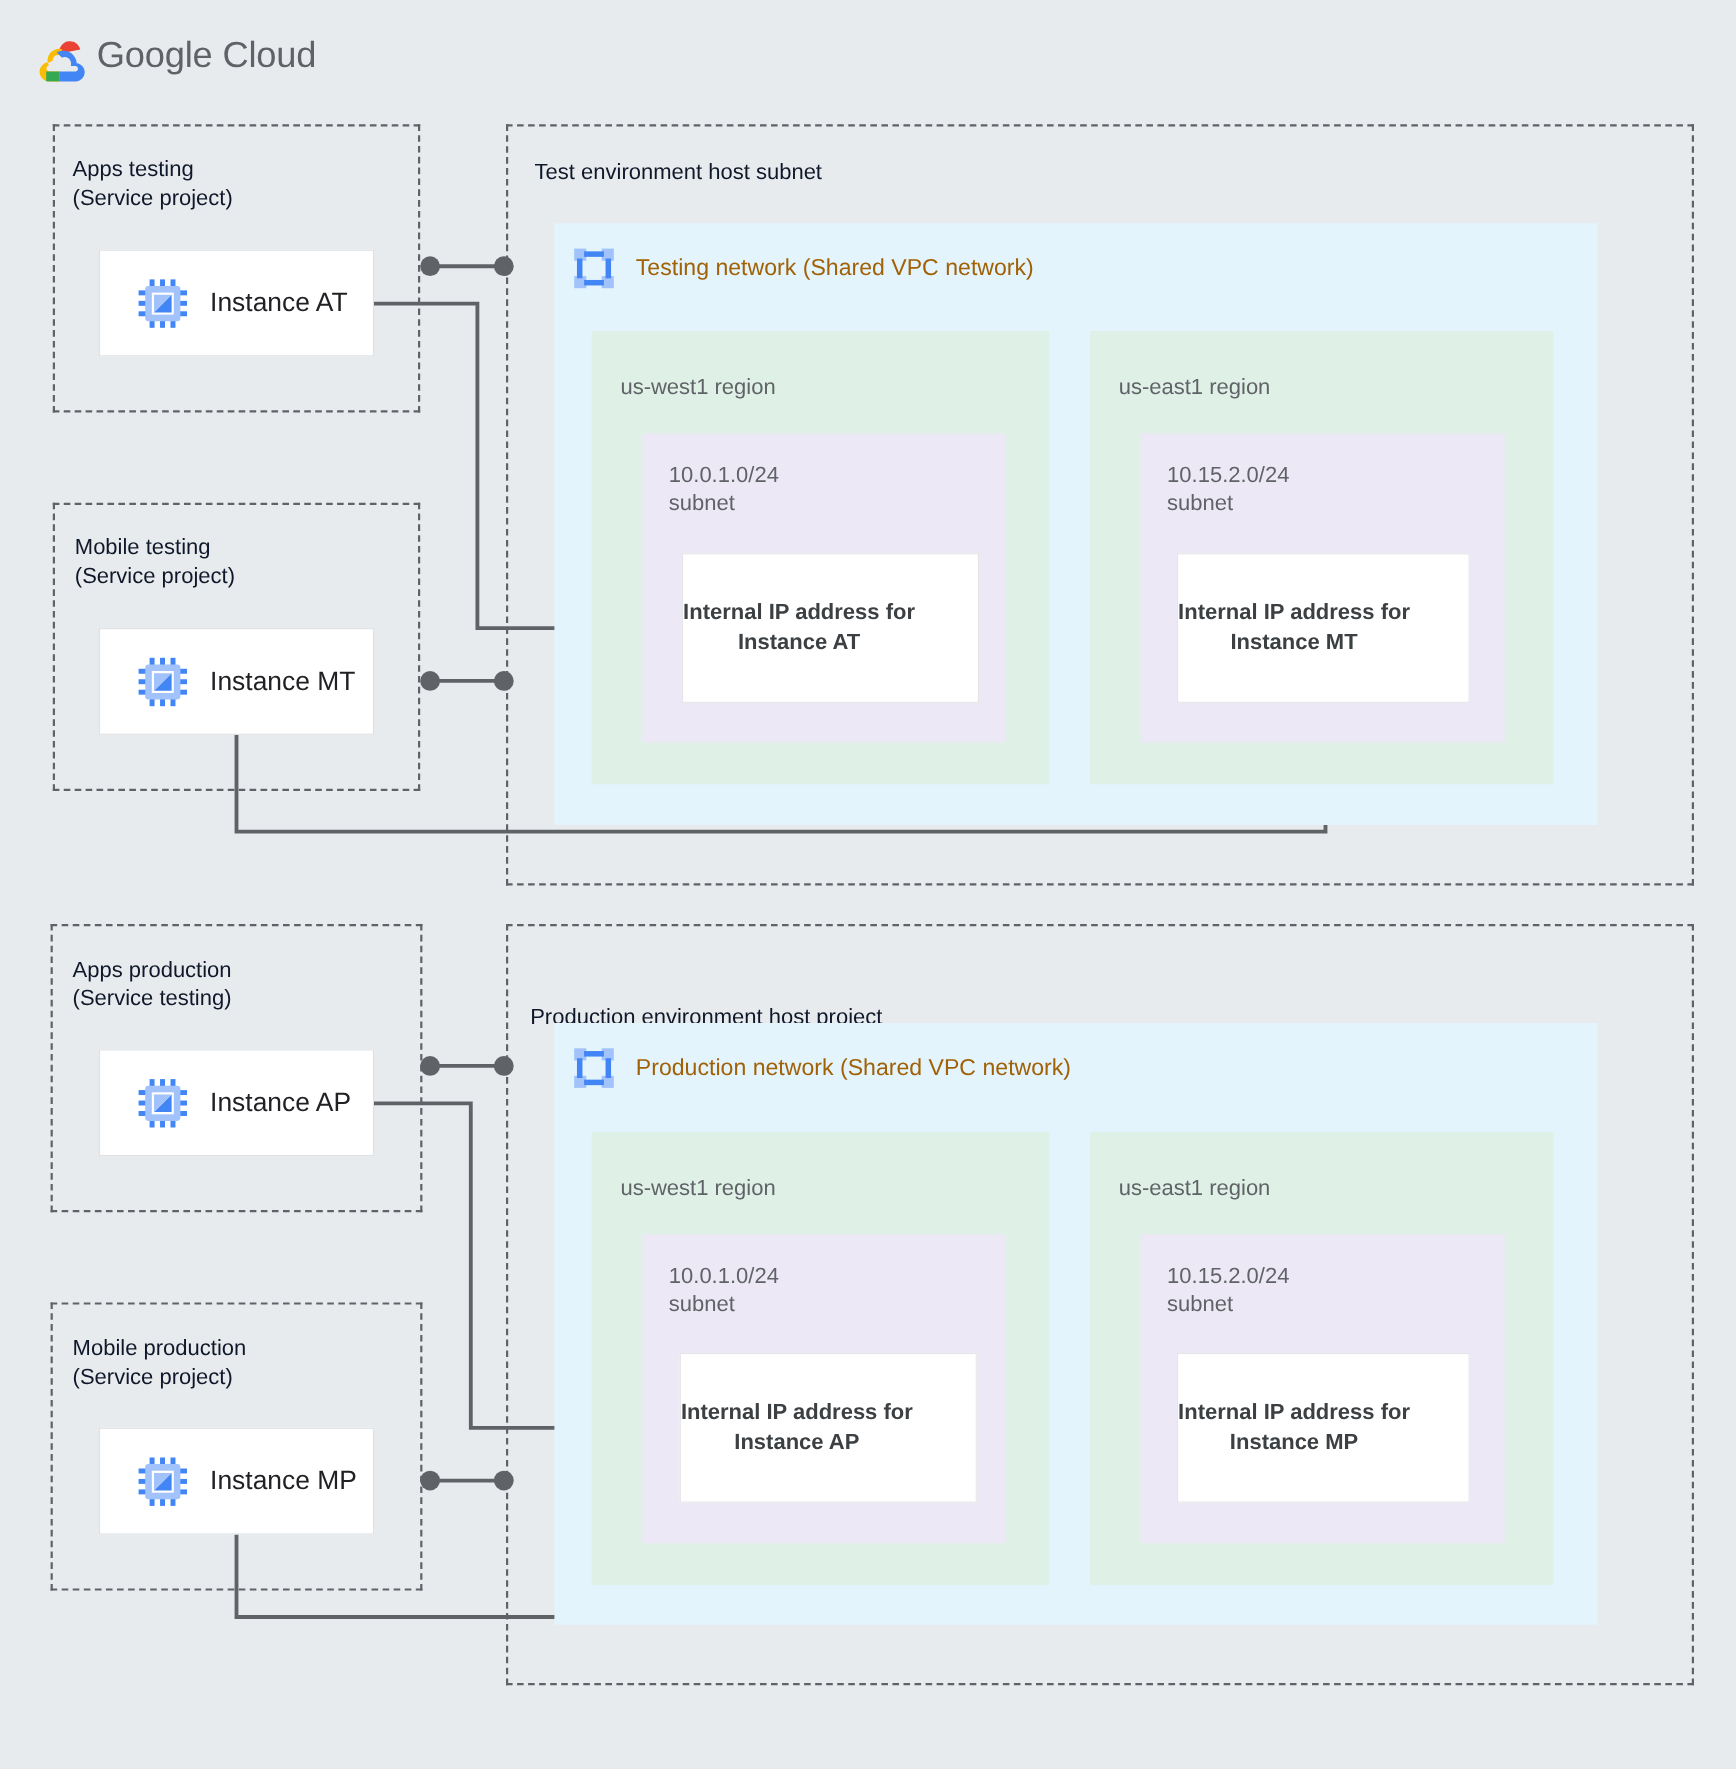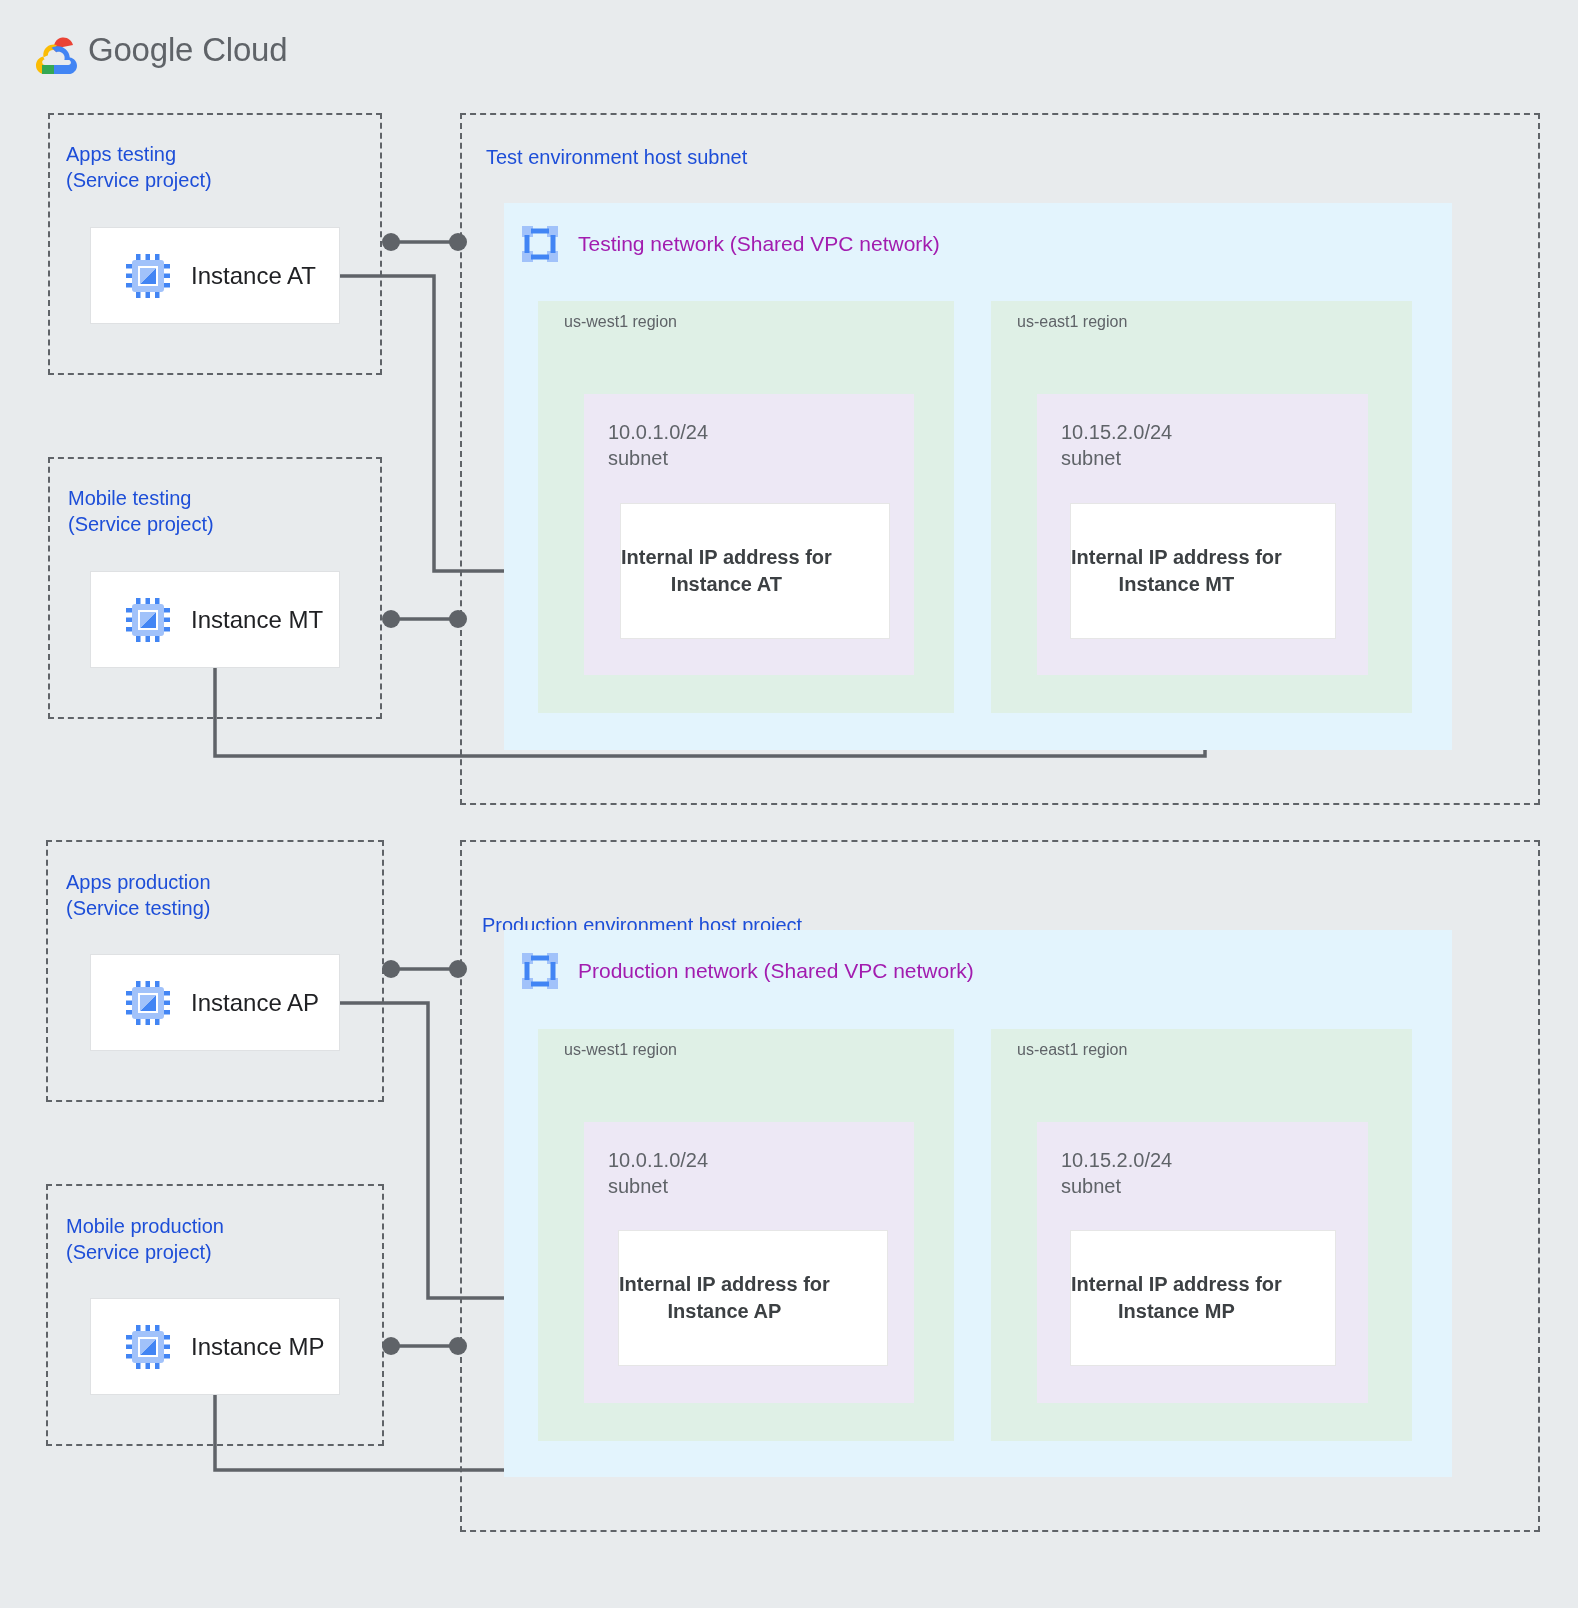--- a/index.html
+++ b/index.html
@@ -27,21 +27,21 @@
     white-space: nowrap;
   }
 
   
   .dashed {
     border: 2px dashed #5f6368;
     background: transparent;
   }
   .project-label {
     font-size: 20px;
-    color: #1d4ed8;
+    color: #0f172a;
     line-height: 1.28;
     white-space: pre-line;
   }
 
   
   .instance-card {
     background: #ffffff;
     border: 1px solid #dfe1e3;
     display: flex;
     align-items: center;
@@ -55,29 +55,29 @@
   }
   .vm-icon { width: 46px; height: 46px; flex: 0 0 46px; position: relative; }
 
   
   .vpc-panel { background: #e3f4fd; }
   .vpc-head {
     position: absolute;
     display: flex; align-items: center; gap: 18px;
   }
   .vpc-head .title {
-    font-size: 21px; color: #a21caf; white-space: nowrap;
+    font-size: 21px; color: #a16207; white-space: nowrap;
   }
   .vpc-icon { width: 40px; height: 40px; flex: 0 0 40px; position: relative; }
 
   
   .region { background: #dff0e6; }
   .region > .rlabel {
-    position: absolute; left: 26px; top: 12px;
-    font-size: 16px; color: #5f6368; white-space: nowrap; text-align: right;
+    position: absolute; left: 26px; top: 40px;
+    font-size: 20px; color: #5f6368; white-space: nowrap; text-align: right;
   }
 
   
   .subnet { background: #ede8f5; }
   .subnet > .slabel {
     position: absolute; left: 24px; top: 26px;
     font-size: 20px; color: #5f6368; line-height: 1.28;
     white-space: pre-line;
   }
 

